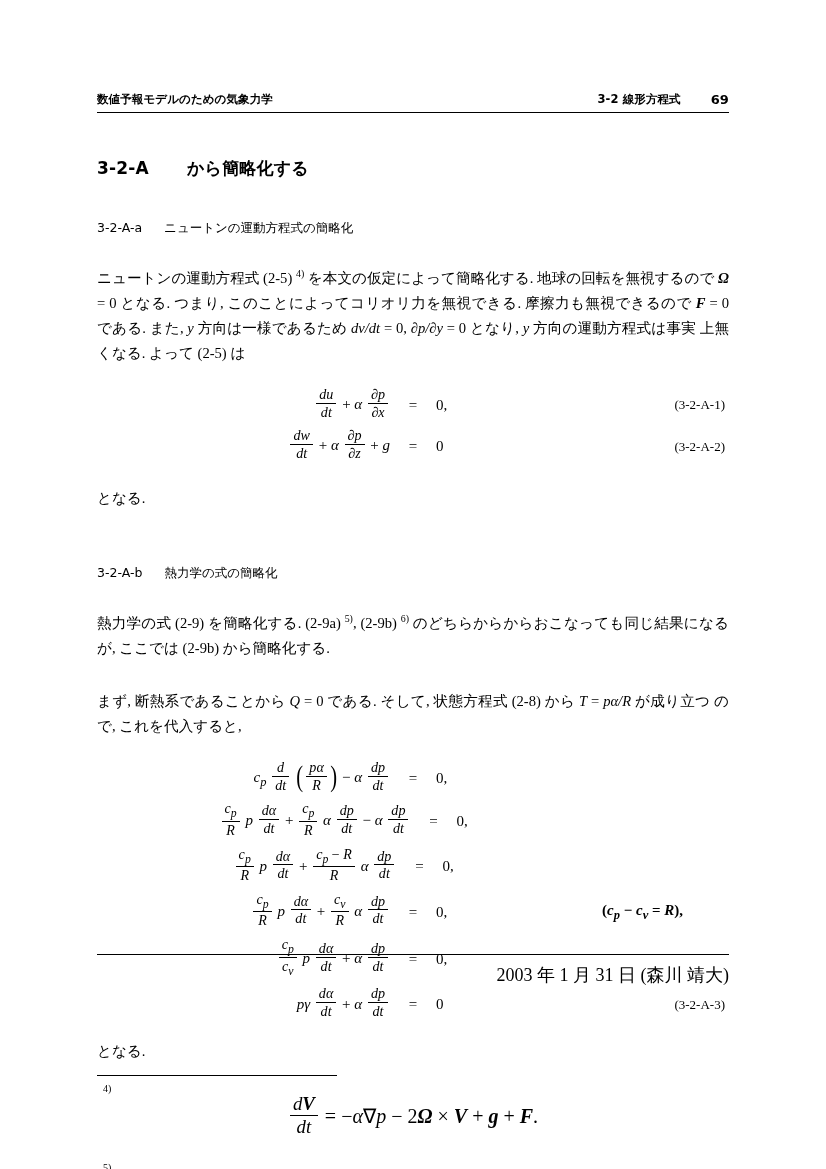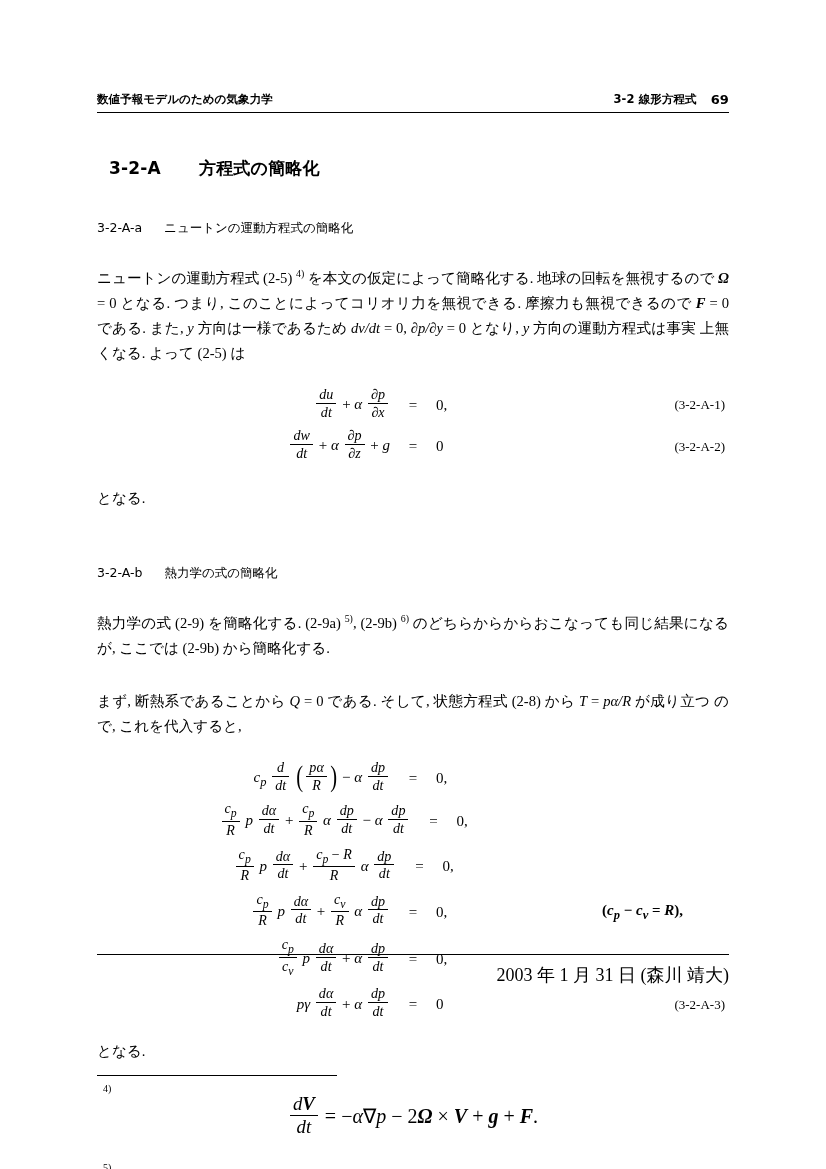--- a/index.html
+++ b/index.html
@@ -32,33 +32,33 @@
     font-family: "DejaVu Sans", sans-serif;
     font-weight: bold;
     font-size: 11.5px;
     padding-bottom: 5px;
     border-bottom: 1.1px solid #000;
     letter-spacing: 0.1px;
   }
   .runhead .right {
     display: flex;
     align-items: flex-end;
-    gap: 14px;
+    gap: 30px;
   }
   .runhead .pageno { font-size: 13px; }
 
   
   h2.sec {
     font-family: "DejaVu Sans", sans-serif;
     font-weight: bold;
     font-size: 17px;
     margin: 44px 0 0 0;
     letter-spacing: 0.2px;
   }
-  h2.sec .num { margin-right: 38px; margin-left: 12px; }
+  h2.sec .num { margin-right: 38px; }
 
   h3.sub {
     font-family: "DejaVu Sans", sans-serif;
     font-weight: normal;
     font-size: 12.5px;
     margin: 40px 0 0 0;
   }
   h3.sub .num { margin-right: 22px; }
 
   p.body {
@@ -175,21 +175,21 @@
 
   <div class="runhead">
     <div>数値予報モデルのための気象力学</div>
     <div class="right">
       <div>3-2 線形方程式</div>
       <div class="pageno">69</div>
     </div>
   </div>
 
   <h2 class="sec">
-    <span class="num">3-2-A</span><span>方程式の簡略化</span>
+    <span class="num">3-2-A</span><span>から簡略化する</span>
   </h2>
 
   <h3 class="sub">
     <span class="num">3-2-A-a</span><span>ニュートンの運動方程式の簡略化</span>
   </h3>
 
   <p class="body">
     ニュートンの運動方程式 (2-5) <sup class="fn">4)</sup> を本文の仮定によって簡略化する. 地球の回転を無視するので
     <b><i>Ω</i></b> = 0 となる. つまり, このことによってコリオリ力を無視できる. 摩擦力も無視できるので <b><i>F</i></b> = 0
     である. また, <i>y</i> 方向は一様であるため <i>dv/dt</i> = 0, <i>∂p/∂y</i> = 0 となり, <i>y</i> 方向の運動方程式は事実

